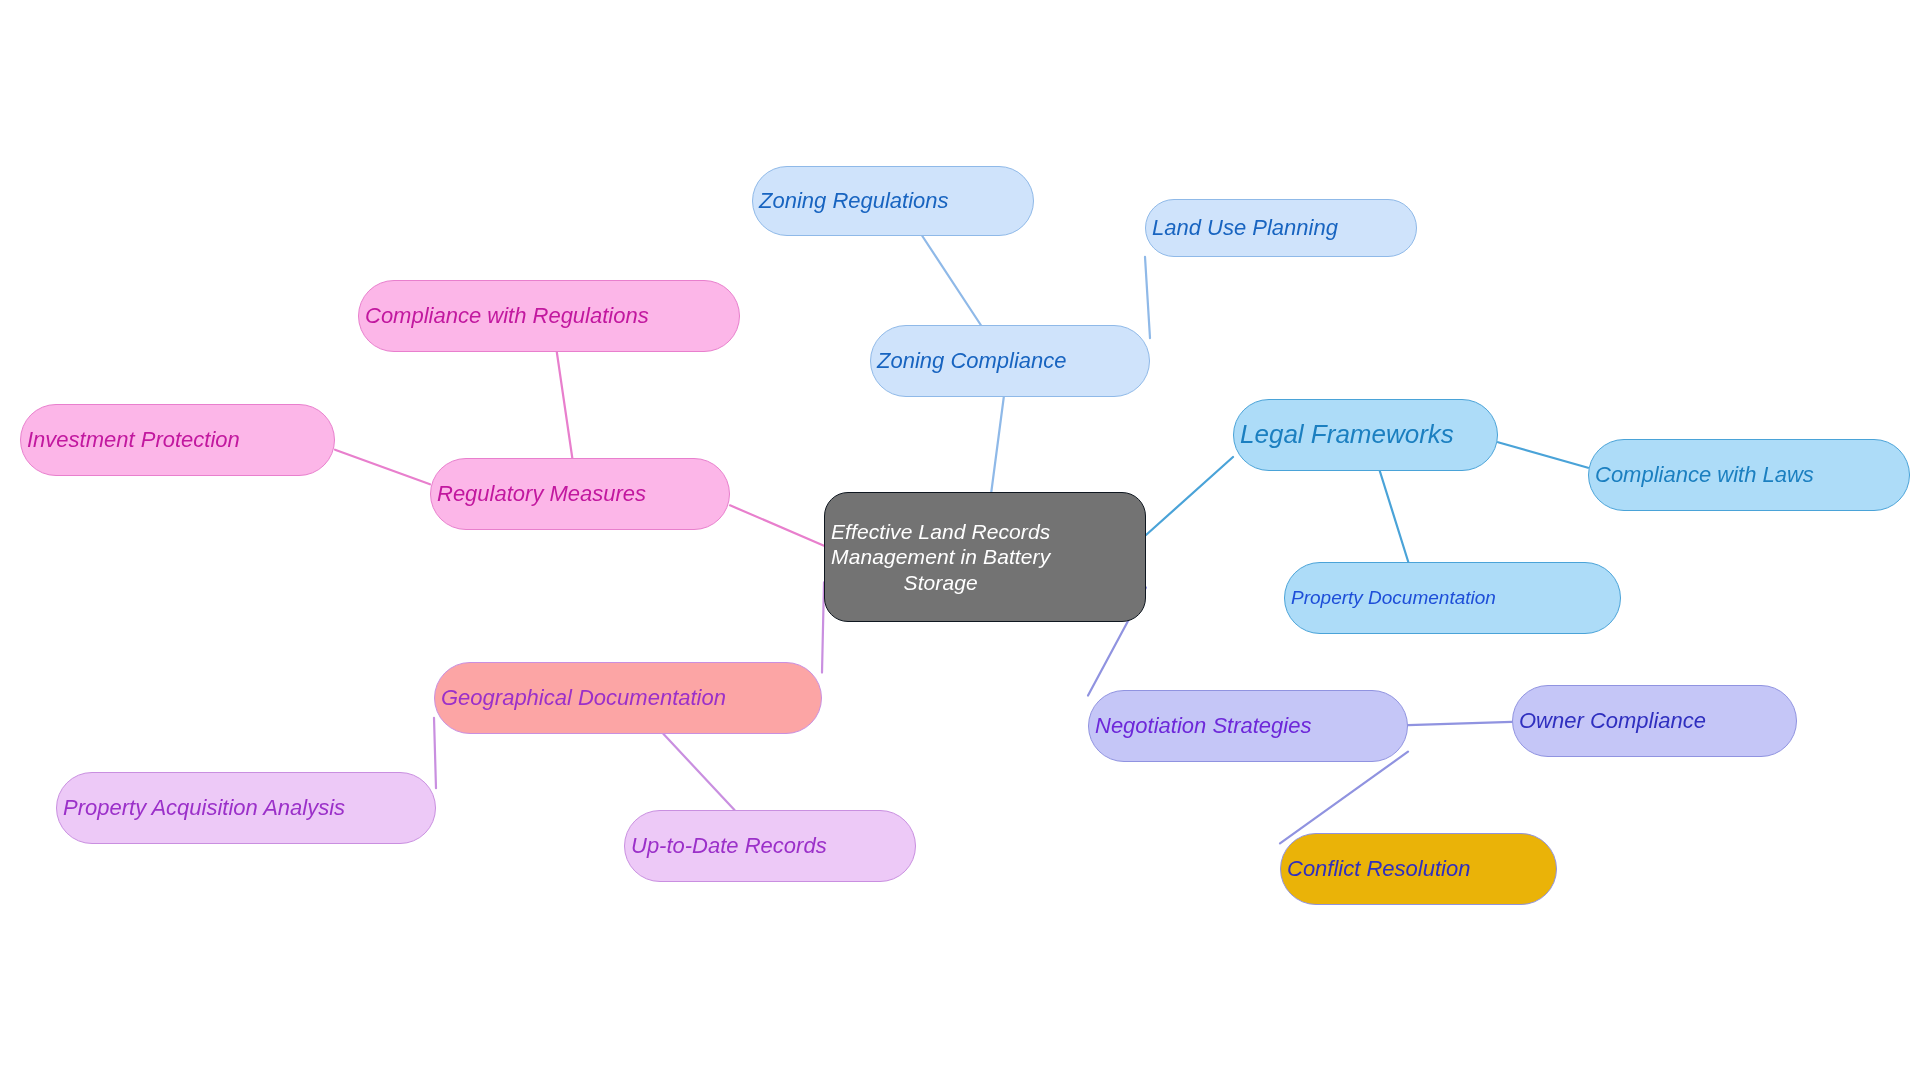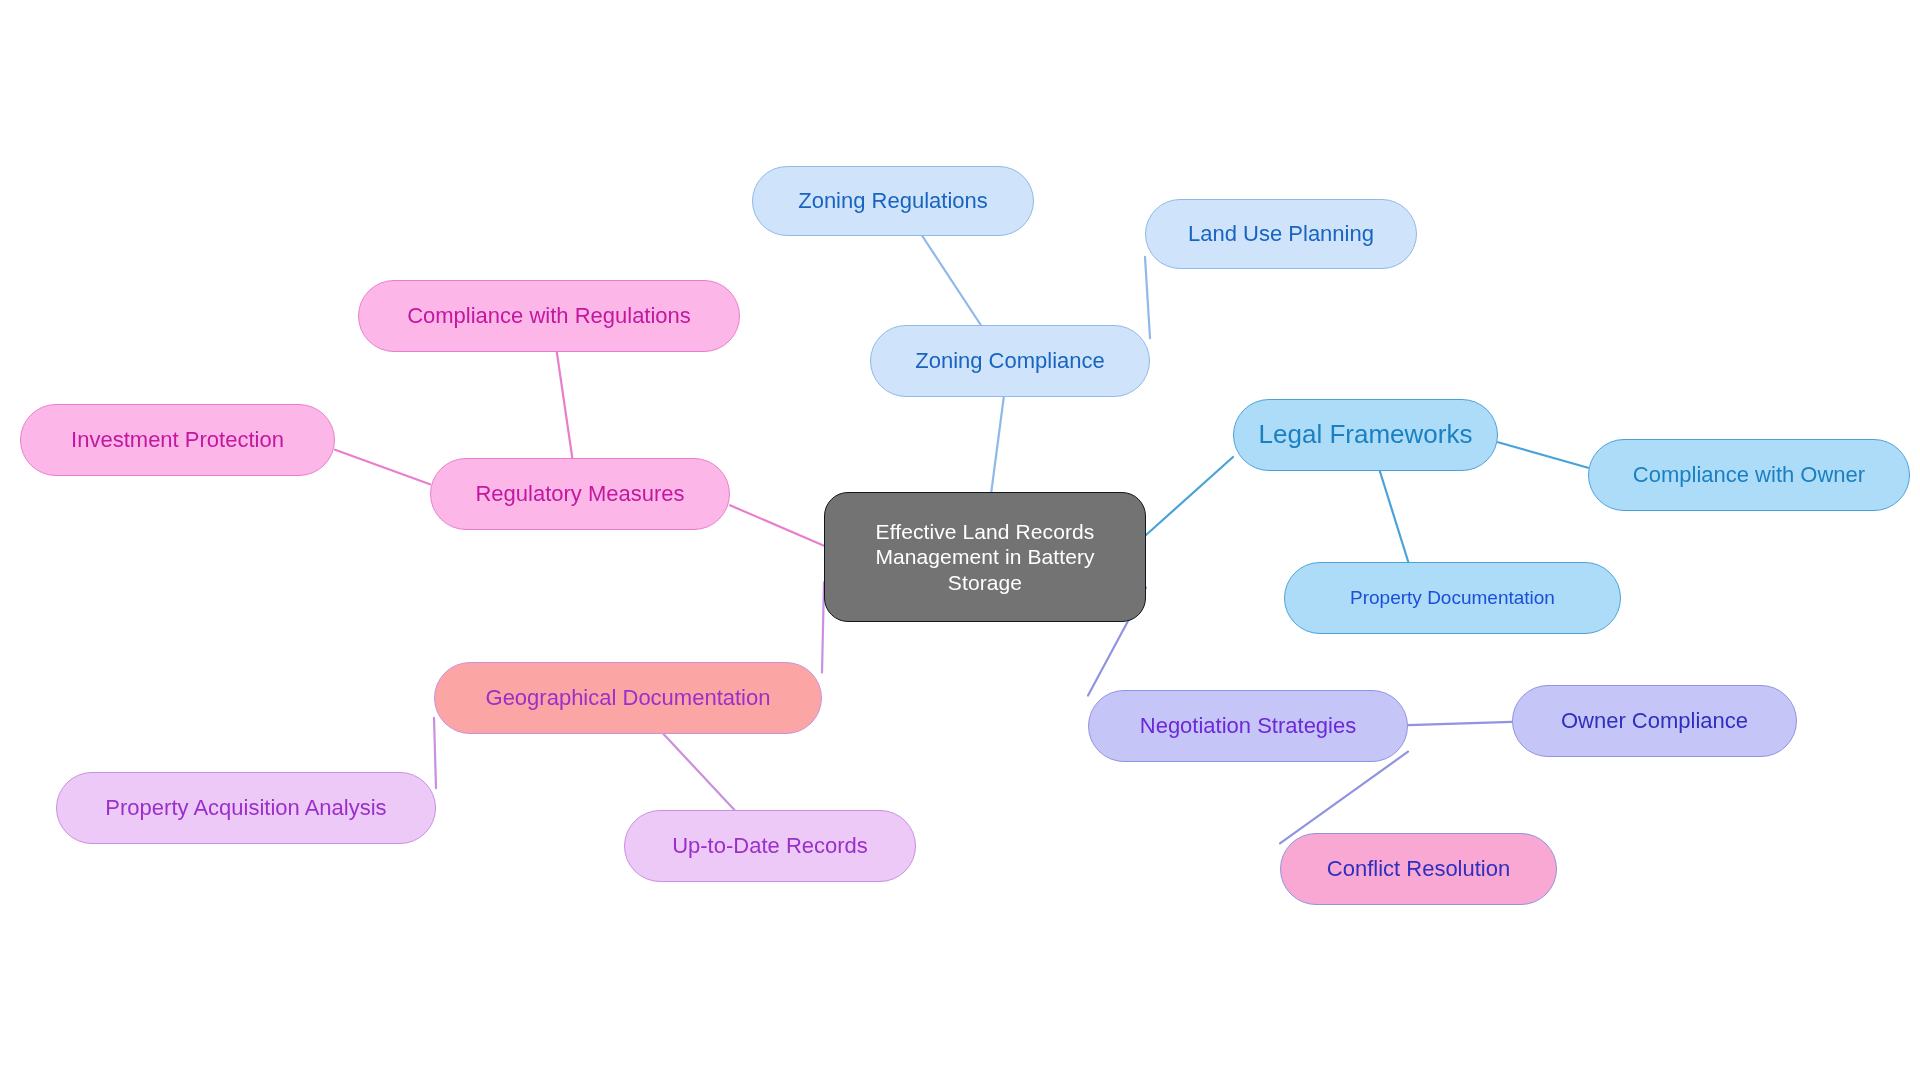--- a/index.html
+++ b/index.html
@@ -24,28 +24,29 @@
     left: 0;
     top: 0;
     width: 1920px;
     height: 1083px;
   }
   .node {
     position: absolute;
     box-sizing: border-box;
     display: flex;
     align-items: center;
-    justify-content: center;
+    justify-content: flex-start;
     text-align: center;
     border-style: solid;
     border-width: 1px;
     border-radius: 999px;
     line-height: 1.2;
     white-space: pre-line;
     z-index: 2;
+    font-style: italic;
   }
   .node.root {
     border-radius: 24px;
     color: #ffffff;
     font-size: 21px;
     letter-spacing: 0.1px;
     z-index: 3;
   }
   .node-label {
     display: block;
@@ -72,27 +73,27 @@
       <line x1="1146.0" y1="587.4" x2="1088.0" y2="695.6" stroke="#9093e0" stroke-width="2.2" stroke-linecap="round"></line>
       <line x1="1408.0" y1="725.1" x2="1512.0" y2="721.9" stroke="#9093e0" stroke-width="2.2" stroke-linecap="round"></line>
       <line x1="1408.0" y1="751.7" x2="1280.0" y2="843.3" stroke="#9093e0" stroke-width="2.2" stroke-linecap="round"></line>
     </svg>
   <div id="node-layer">
       <div class="node root" style="left: 824px; top: 492px; width: 322px; height: 130px; background: #737373; border-color: rgb(15, 23, 32); color: rgb(255, 255, 255); font-size: 21px;"><span class="node-label">Effective Land Records
 Management in Battery
 Storage</span></div>
       <div class="node" style="left: 870px; top: 325px; width: 280px; height: 72px; background: rgb(207, 227, 251); border-color: rgb(143, 185, 232); color: rgb(24, 100, 192); font-size: 22px;"><span class="node-label">Zoning Compliance</span></div>
       <div class="node" style="left: 752px; top: 166px; width: 282px; height: 70px; background: rgb(207, 227, 251); border-color: rgb(143, 185, 232); color: rgb(24, 100, 192); font-size: 22px;"><span class="node-label">Zoning Regulations</span></div>
-      <div class="node" style="left: 1145px; top: 199px; width: 272px; height: 70px; background: rgb(207, 227, 251); border-color: rgb(143, 185, 232); color: rgb(24, 100, 192); font-size: 22px;"><span class="node-label">Land Use Planning</span></div>
+      <div class="node" style="left: 1145px; top: 199px; width: 272px; height: 58px; background: rgb(207, 227, 251); border-color: rgb(143, 185, 232); color: rgb(24, 100, 192); font-size: 22px;"><span class="node-label">Land Use Planning</span></div>
       <div class="node" style="left: 1233px; top: 399px; width: 265px; height: 72px; background: rgb(173, 220, 248); border-color: rgb(74, 163, 216); color: rgb(27, 127, 192); font-size: 26px;"><span class="node-label">Legal Frameworks</span></div>
-      <div class="node" style="left: 1588px; top: 439px; width: 322px; height: 72px; background: rgb(173, 220, 248); border-color: rgb(74, 163, 216); color: rgb(27, 127, 192); font-size: 22px;"><span class="node-label">Compliance with Owner</span></div>
+      <div class="node" style="left: 1588px; top: 439px; width: 322px; height: 72px; background: rgb(173, 220, 248); border-color: rgb(74, 163, 216); color: rgb(27, 127, 192); font-size: 22px;"><span class="node-label">Compliance with Laws</span></div>
       <div class="node" style="left: 1284px; top: 562px; width: 337px; height: 72px; background: rgb(173, 220, 248); border-color: rgb(74, 163, 216); color: #1d4ed8; font-size: 19px;"><span class="node-label">Property Documentation</span></div>
       <div class="node" style="left: 430px; top: 458px; width: 300px; height: 72px; background: rgb(252, 182, 232); border-color: rgb(232, 127, 205); color: rgb(194, 24, 159); font-size: 22px;"><span class="node-label">Regulatory Measures</span></div>
       <div class="node" style="left: 358px; top: 280px; width: 382px; height: 72px; background: rgb(252, 182, 232); border-color: rgb(232, 127, 205); color: rgb(194, 24, 159); font-size: 22px;"><span class="node-label">Compliance with Regulations</span></div>
       <div class="node" style="left: 20px; top: 404px; width: 315px; height: 72px; background: rgb(252, 182, 232); border-color: rgb(232, 127, 205); color: rgb(194, 24, 159); font-size: 22px;"><span class="node-label">Investment Protection</span></div>
       <div class="node" style="left: 434px; top: 662px; width: 388px; height: 72px; background: #fca5a5; border-color: rgb(201, 143, 224); color: rgb(155, 48, 201); font-size: 22px;"><span class="node-label">Geographical Documentation</span></div>
       <div class="node" style="left: 56px; top: 772px; width: 380px; height: 72px; background: rgb(237, 201, 247); border-color: rgb(201, 143, 224); color: rgb(155, 48, 201); font-size: 22px;"><span class="node-label">Property Acquisition Analysis</span></div>
       <div class="node" style="left: 624px; top: 810px; width: 292px; height: 72px; background: rgb(237, 201, 247); border-color: rgb(201, 143, 224); color: rgb(155, 48, 201); font-size: 22px;"><span class="node-label">Up-to-Date Records</span></div>
       <div class="node" style="left: 1088px; top: 690px; width: 320px; height: 72px; background: rgb(197, 198, 247); border-color: rgb(144, 147, 224); color: #6d28d9; font-size: 22px;"><span class="node-label">Negotiation Strategies</span></div>
       <div class="node" style="left: 1512px; top: 685px; width: 285px; height: 72px; background: rgb(197, 198, 247); border-color: rgb(144, 147, 224); color: rgb(47, 47, 191); font-size: 22px;"><span class="node-label">Owner Compliance</span></div>
-      <div class="node" style="left: 1280px; top: 833px; width: 277px; height: 72px; background: #f9a8d4; border-color: rgb(144, 147, 224); color: rgb(47, 47, 191); font-size: 22px;"><span class="node-label">Conflict Resolution</span></div>
+      <div class="node" style="left: 1280px; top: 833px; width: 277px; height: 72px; background: #eab308; border-color: rgb(144, 147, 224); color: rgb(47, 47, 191); font-size: 22px;"><span class="node-label">Conflict Resolution</span></div>
     </div>
 </div>
 
 </body></html>

